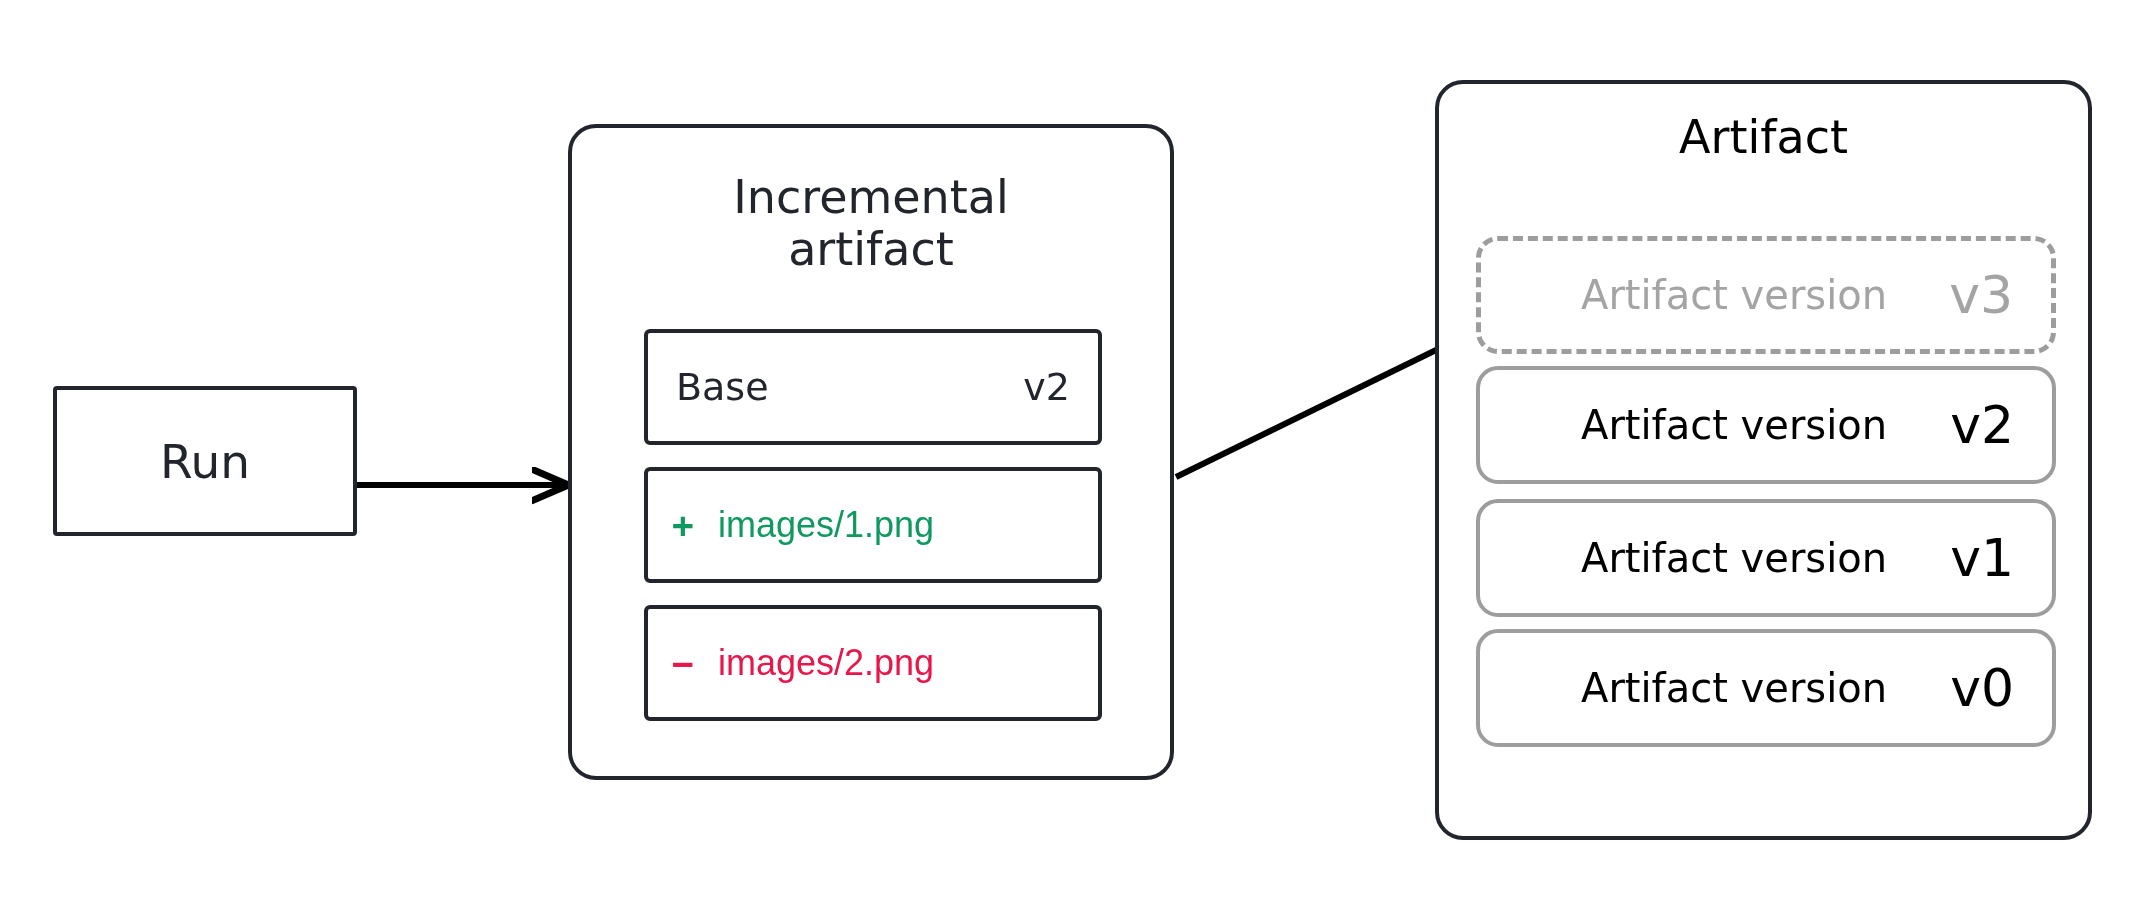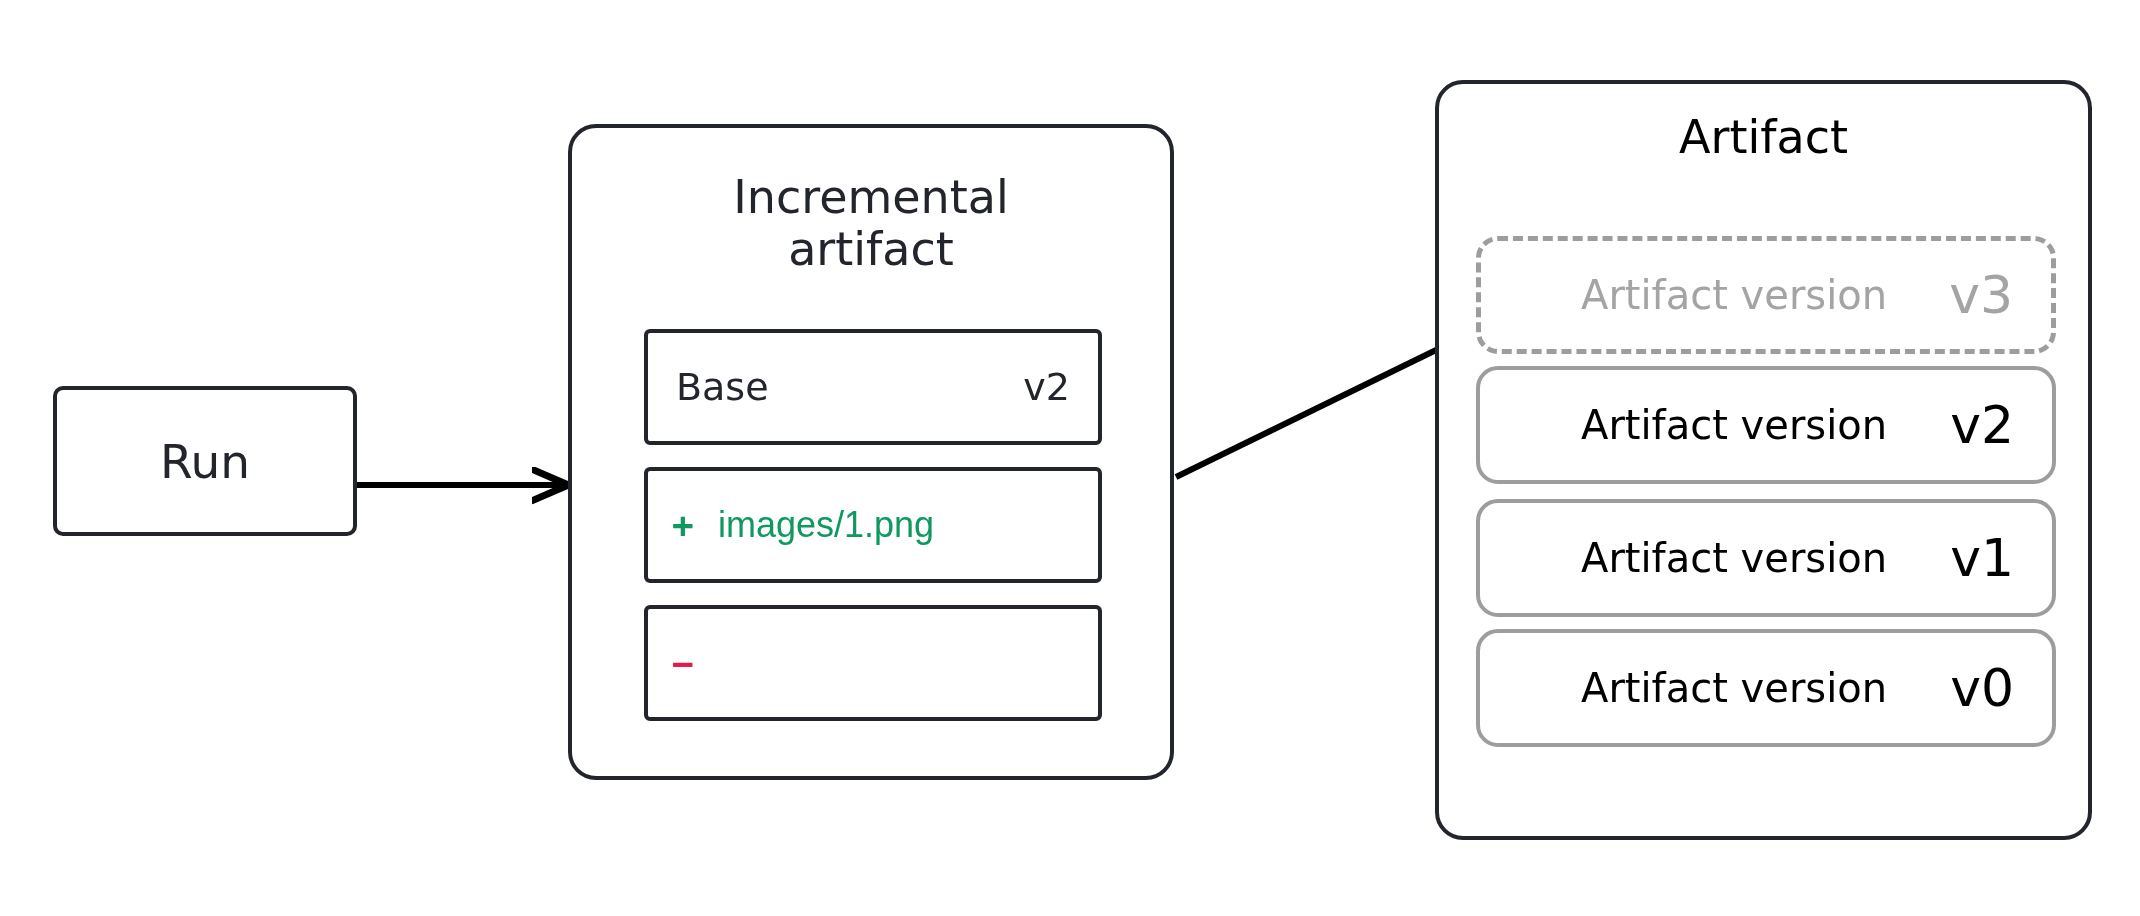--- a/index.html
+++ b/index.html
@@ -24,21 +24,21 @@
     border: 4px solid #23252d;
     border-radius: 26px;
   }
 
   
   #run-node {
     left: 53px;
     top: 386px;
     width: 304px;
     height: 150px;
-    border-radius: 10px;
+    border-radius: 4px;
     display: flex;
     align-items: center;
     justify-content: center;
   }
   #run-node .node-label {
     font-size: 47px;
     color: #23252d;
     line-height: 1;
   }
 
@@ -210,20 +210,21 @@
       <span class="row-version">v2</span>
     </div>
 
     <div id="inc-row-added" class="inc-row diff">
       <span class="diff-sign" style="color: rgb(15, 153, 96);">+</span>
       <span class="diff-path" style="color: rgb(15, 153, 96);">images/1.png</span>
     </div>
 
     <div id="inc-row-removed" class="inc-row diff">
       <span class="diff-sign" style="color: rgb(232, 23, 75);">−</span>
+      <span class="diff-path" style="color: rgb(232, 23, 75);">images/2.png</span>
     </div>
   </div>
 
   <div id="artifact-node" class="node">
     <div class="panel-title">Artifact</div>
 
     <div id="ver-row-v3" class="ver-row pending">
       <span class="row-name">Artifact version</span>
       <span class="row-version">v3</span>
     </div>

